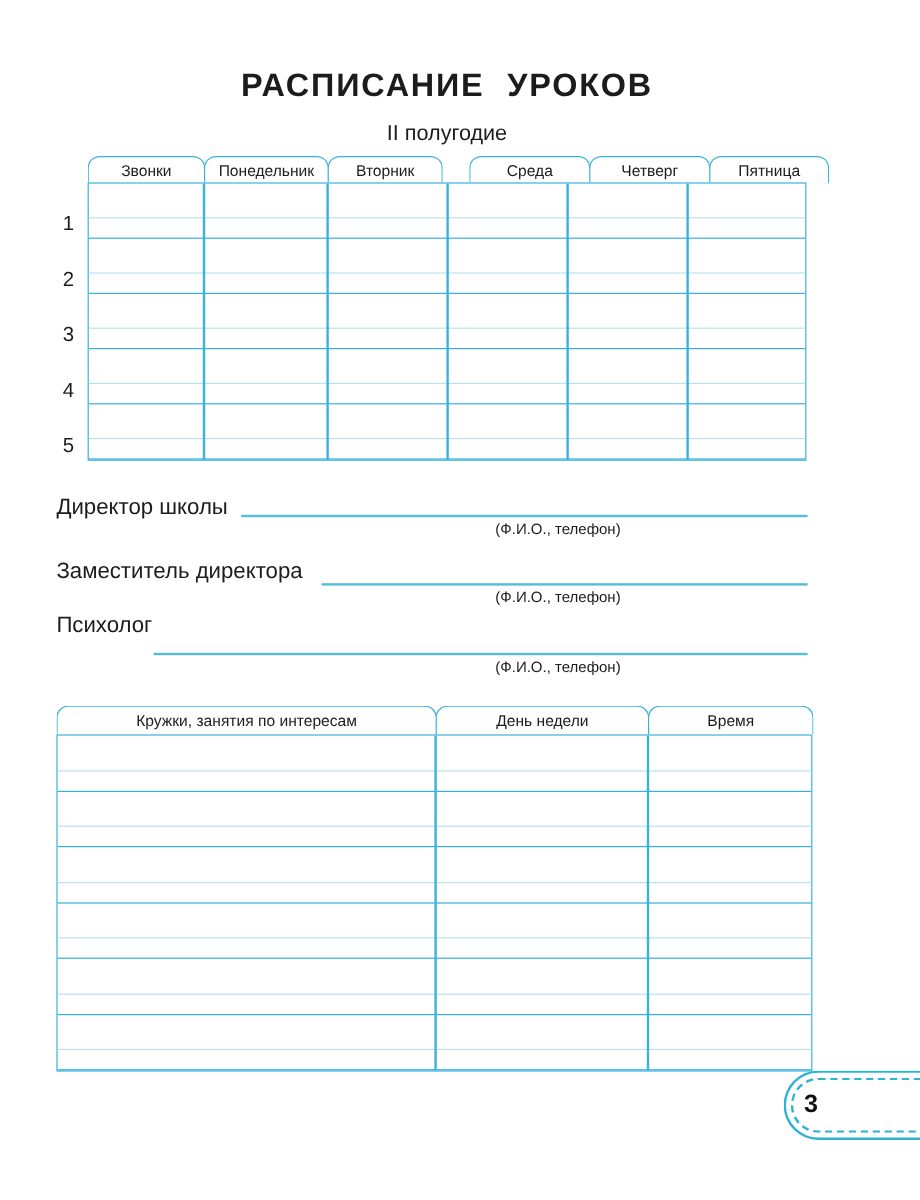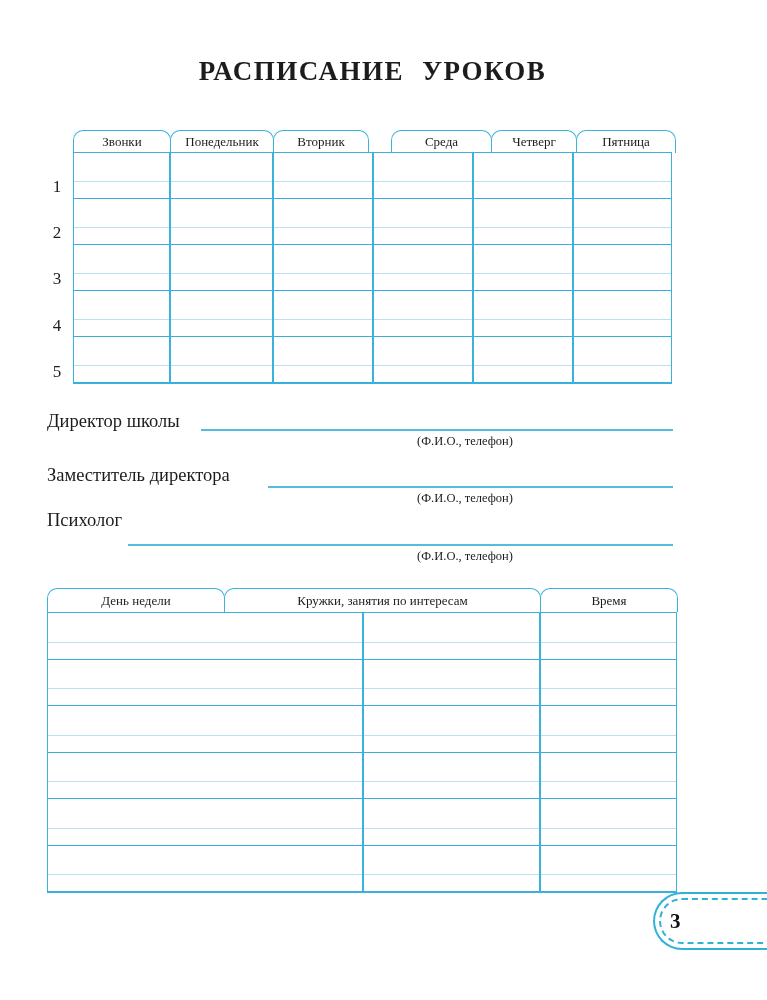--- a/index.html
+++ b/index.html
@@ -6,21 +6,21 @@
     --blue:#3bb2dc;          
     --blue-thick:#35aede;    
     --light:#b9e2f1;         
     --mid:#56bcdc;           
     --dash:#2fb3d4;          
     --ink:#1c1c1c;
   }
   html,body{margin:0;padding:0;background:#fff;}
   .page{
     position:relative;width:767px;height:1000px;background:#ffffff;
-    overflow:hidden;font-family:Liberation Serif, serif;color:var(--ink);
+    overflow:hidden;font-family:Liberation Sans, sans-serif;color:var(--ink);
   }
   .title{
     position:absolute;top:56px;left:0;width:745px;text-align:center;
     font-size:27px;font-weight:bold;letter-spacing:1.5px;word-spacing:10px;
   }
   .subtitle{
     position:absolute;top:101px;left:0;width:745px;text-align:center;font-size:18px;
   }
 
   
@@ -63,35 +63,36 @@
     position:absolute;left:15px;top:50%;transform:translateY(-50%);
     font-size:21px;font-weight:bold;color:#111;
   }
 </style>
 </head>
 <body>
 
 <div class="page">
 
   <div class="title">РАСПИСАНИЕ УРОКОВ</div>
+  <div class="subtitle">II полугодие</div>
 
   <div class="tab-row" style="top:130px;left:73px;height:23px;">
     <div class="tab" style="width:98px;">
         <span>Звонки</span>
       </div>
     <div class="tab" style="width:104px;">
         <span>Понедельник</span>
       </div>
     <div class="tab" style="width:96px;">
         <span>Вторник</span>
       </div>
     <div class="tab" style="width:101px;margin-left:23px;">
         <span>Среда</span>
       </div>
-    <div class="tab" style="width:86px;">
+    <div class="tab" style="width:101px;">
         <span>Четверг</span>
       </div>
     <div class="tab" style="width:100px;text-align:center;">
         <span>Пятница</span>
       </div>
   </div>
 
   <div class="tbody" style="top:152px;left:73px;width:599px;height:232px;">
     <div class="block">
         <div class="sub-top"></div>
@@ -132,25 +133,25 @@
 
   <div class="off-label" style="top:465px;left:47px;">Заместитель директора</div>
   <div class="off-line" style="top:486px;left:268px;width:405px;"></div>
   <div class="off-caption" style="top:491px;left:380px;width:170px;">(Ф.И.О.,  телефон)</div>
 
   <div class="off-label" style="top:510px;left:47px;">Психолог</div>
   <div class="off-line" style="top:544px;left:128px;width:545px;"></div>
   <div class="off-caption" style="top:549px;left:380px;width:170px;">(Ф.И.О.,  телефон)</div>
 
   <div class="tab-row" style="top:588px;left:47px;height:24px;">
+    <div class="tab" style="width:317px;">
+        <span>Кружки, занятия по интересам</span>
+      </div>
     <div class="tab" style="width:178px;">
         <span>День недели</span>
-      </div>
-    <div class="tab" style="width:317px;">
-        <span>Кружки, занятия по интересам</span>
       </div>
     <div class="tab" style="width:138px;">
         <span>Время</span>
       </div>
   </div>
 
   <div class="tbody" style="top:612px;left:47px;width:630px;height:281px;">
     <div class="block">
         <div class="sub-top"></div>
         <div class="sub-bottom"></div>

